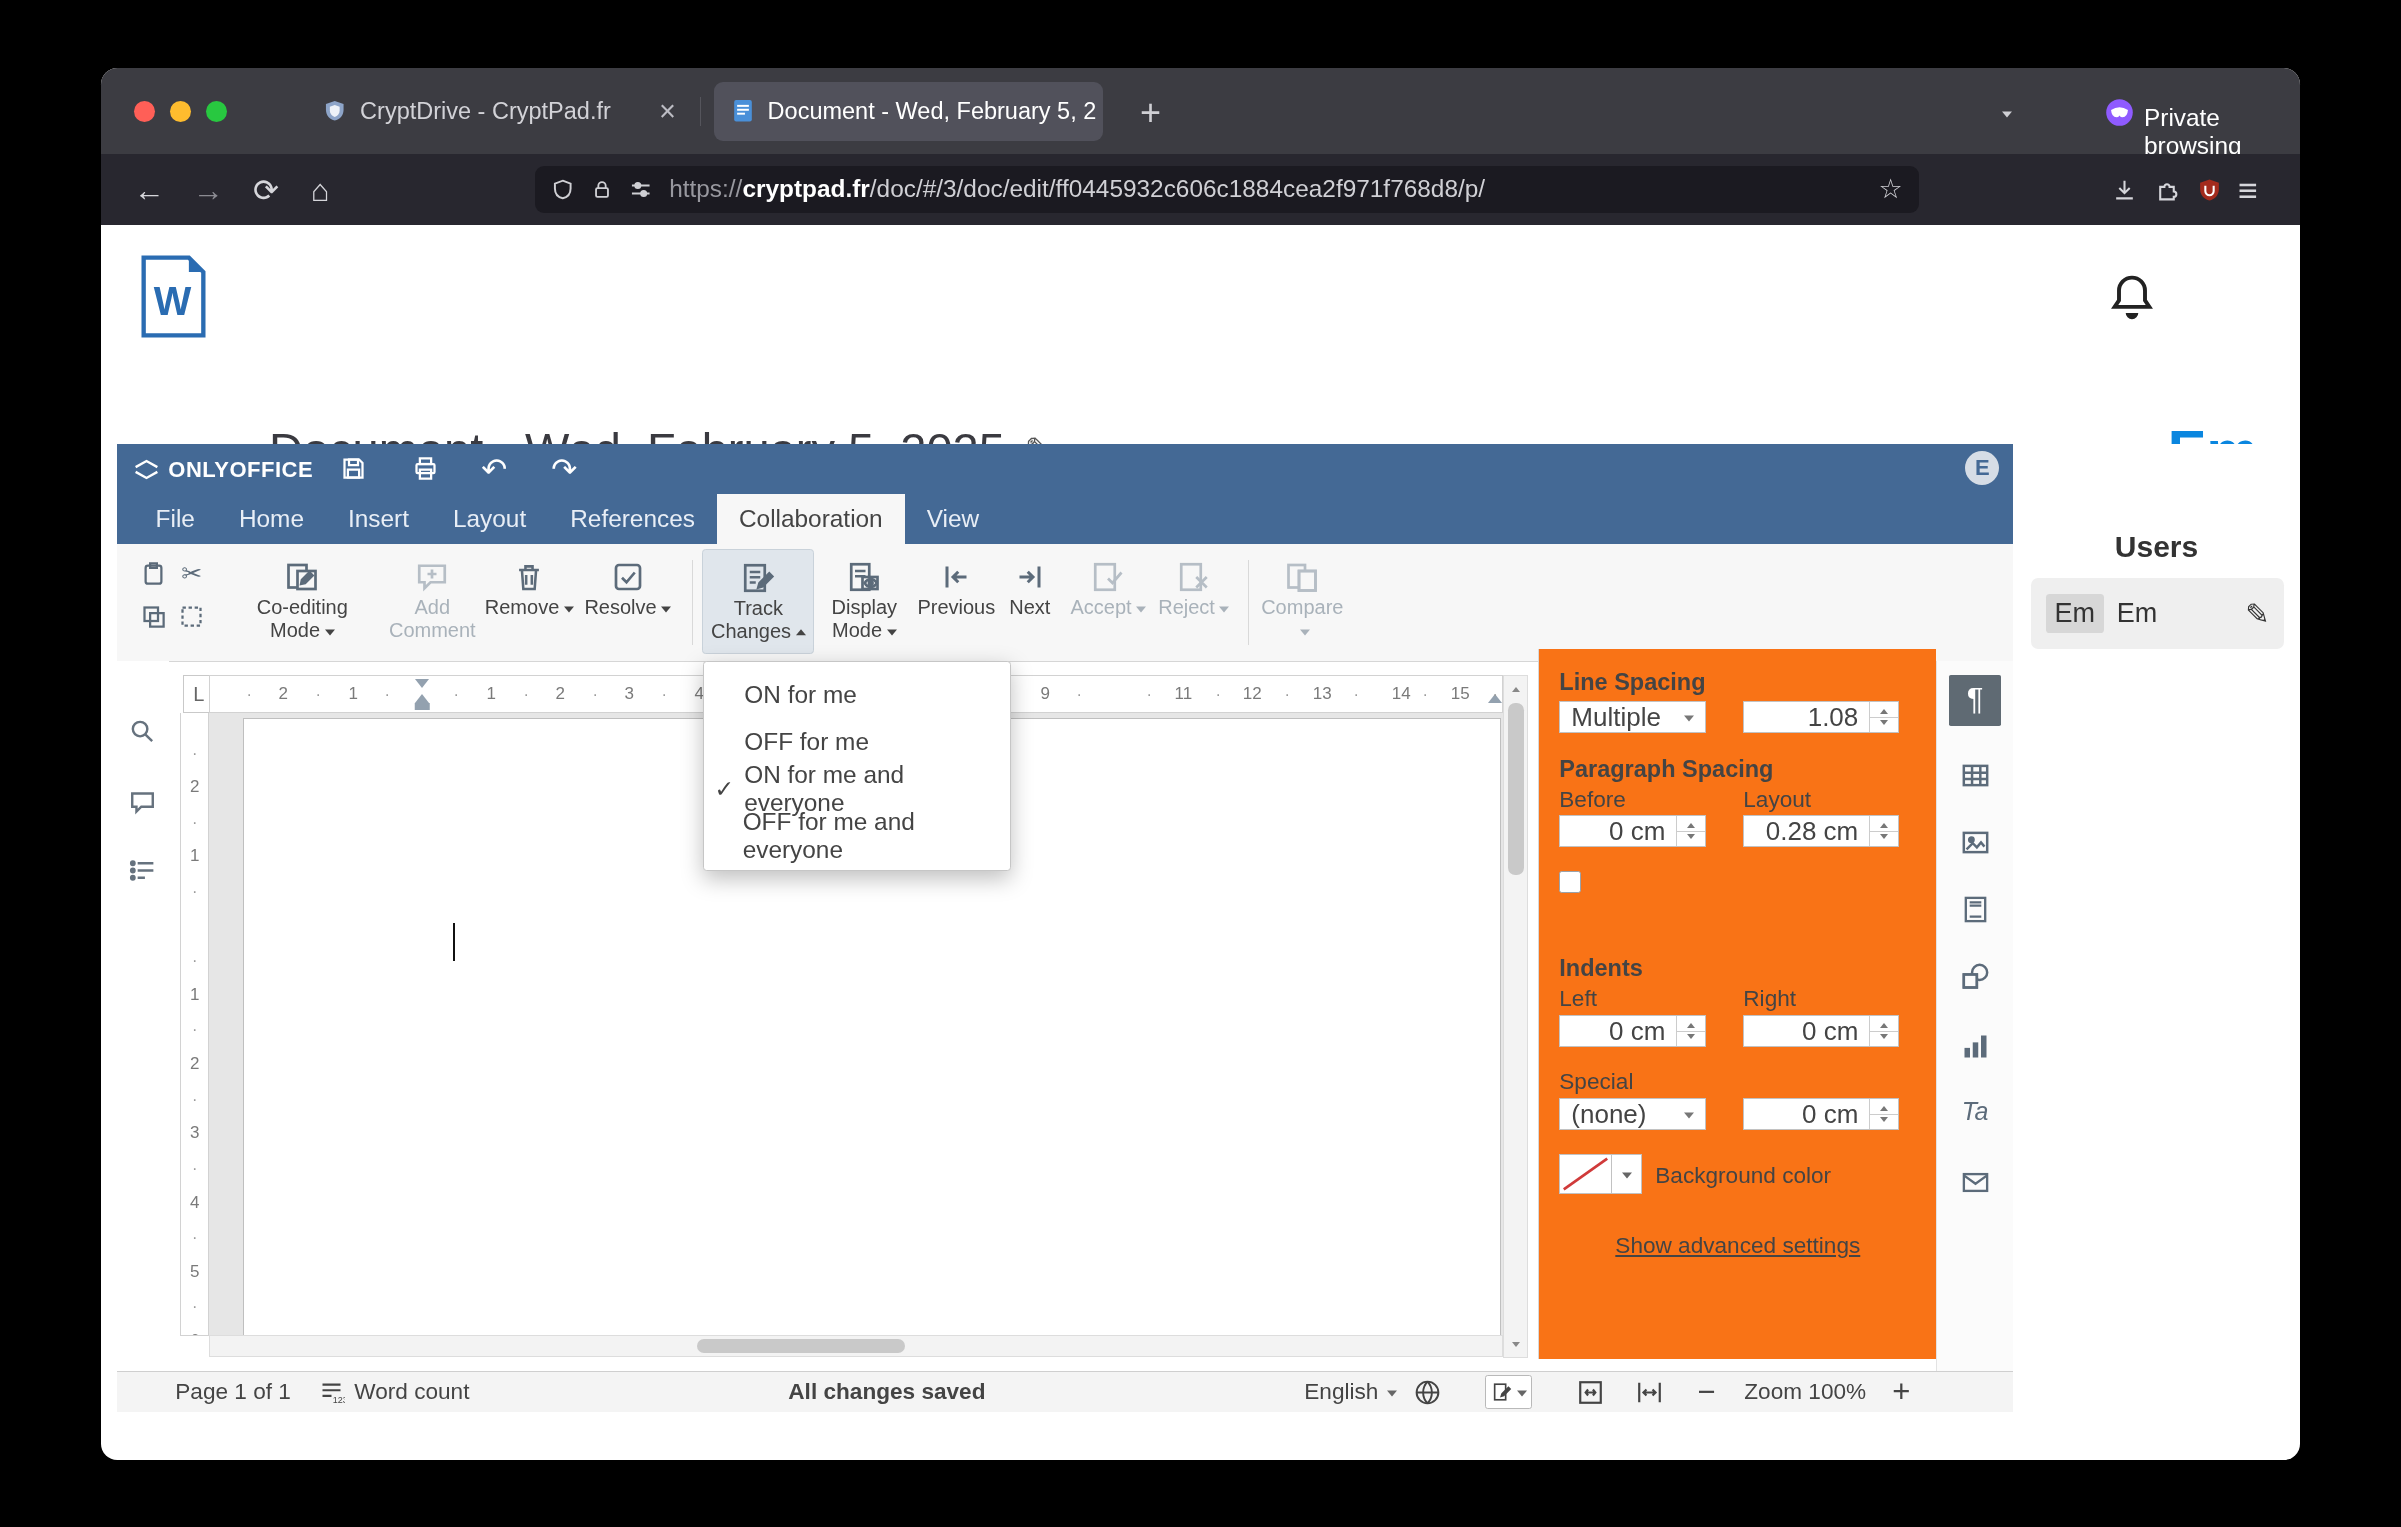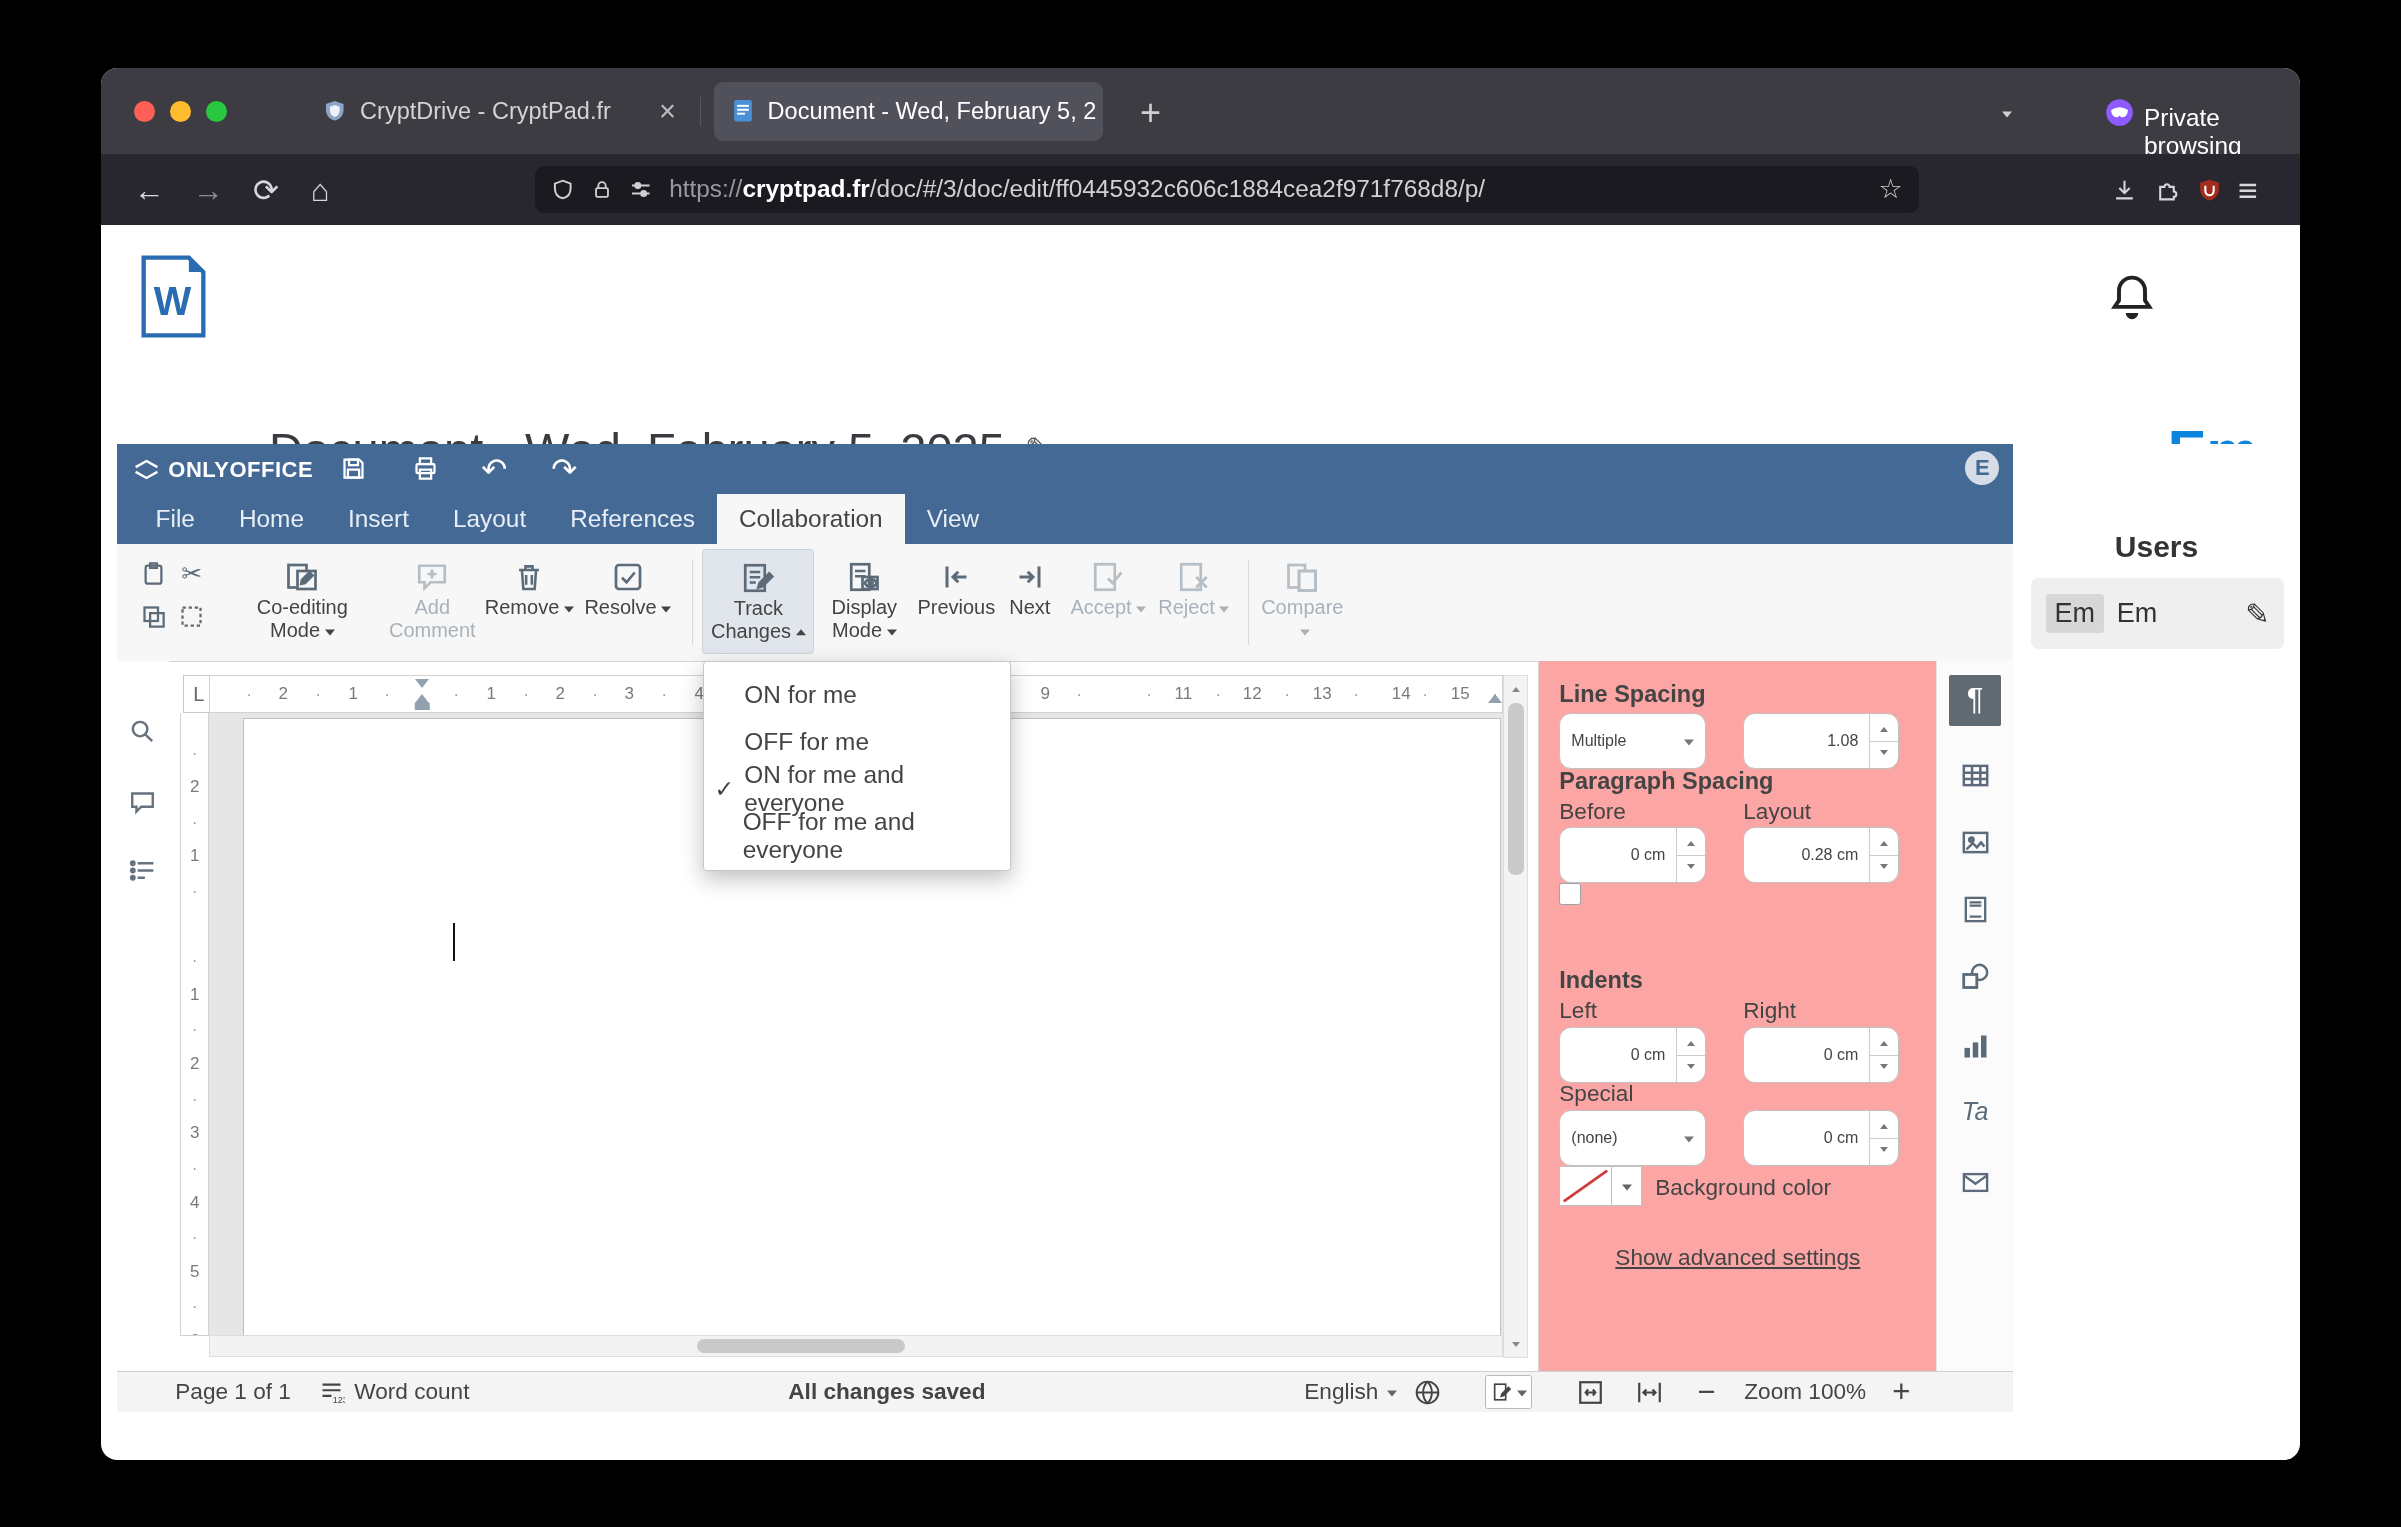--- a/index.html
+++ b/index.html
@@ -63,24 +63,24 @@
 .indbox{position:absolute;bottom:1.8px;width:14.5px;height:7.2px;background:#93a1af;transform:translateX(-50%)}
 #docview{position:absolute;left:92px;top:269px;width:1294px;height:623px;background:#e6e6e6;overflow:hidden}
 .page{position:absolute;left:34px;top:5.4px;width:1258px;height:814px;background:#fff;border:0.9px solid #bfbfbf}
 #cursor{position:absolute;left:209px;top:204px;width:1.8px;height:38px;background:#111}
 #hscroll{position:absolute;left:92px;top:891px;width:1294px;height:22px;background:#f3f3f3;border:0.9px solid #ddd}
 #hthumb{position:absolute;left:487px;top:2.7px;width:208px;height:14.5px;background:#c9c9c9;border-radius:7.2px}
 #vscroll{position:absolute;left:1386px;top:231px;width:25px;height:683px;background:#f3f3f3;border:0.9px solid #ddd}
 .sbarrow{position:absolute;left:0;width:23.5px;height:22px;display:flex;align-items:center;justify-content:center;color:#888}
 #vthumb{position:absolute;left:3.6px;top:27px;width:16.3px;height:172px;background:#c9c9c9;border-radius:7.2px}
 
-#rpanel{position:absolute;left:1421px;top:217px;width:398px;height:710px;background:#fca5a5;border-left:0.9px solid #d8d8d8}
+#rpanel{position:absolute;left:1421px;top:205px;width:398px;height:710px;background:#f97316;border-left:0.9px solid #d8d8d8}
 .plab{position:absolute;font-size:22.6px;color:#444}
 .pbold{font-weight:bold;font-size:23.5px;color:#444}
-.sel,.nin{position:absolute;height:56px;border:0.9px solid #c2c2c2;background:#fff;font-size:16px;color:#444;border-radius:12px}
+.sel,.nin{position:absolute;height:32px;border:0.9px solid #c2c2c2;background:#fff;font-size:26px;color:#444;border-radius:0}
 .sel{display:flex;align-items:center;justify-content:space-between;padding:0 11px}
 .nin{display:flex;align-items:center;justify-content:flex-end;padding-right:40px}
 .spin{position:absolute;right:0;top:0;bottom:0;width:29px;border-left:0.9px solid #ccc;display:flex;flex-direction:column;color:#777}
 .spin>div{flex:1;display:flex;align-items:center;justify-content:center}
 .spin>div:first-child{border-bottom:0.9px solid #ccc}
 .tri-u{width:0;height:0;border:4.5px solid transparent;border-bottom:5.4px solid currentColor}
 .tri-d{width:0;height:0;border:4.5px solid transparent;border-top:5.4px solid currentColor}
 #chk{position:absolute;left:20px;top:222px;width:22px;height:22px;border:1.8px solid #9aa2aa;background:#fff;border-radius:2.7px}
 #chklbl{position:absolute;left:54px;top:214px;width:312px;font-size:22px;line-height:26px;color:#444}
 #swatch{position:absolute;left:20px;top:505px;width:83px;height:40px;border:0.9px solid #c2c2c2;background:#fff;display:flex}

